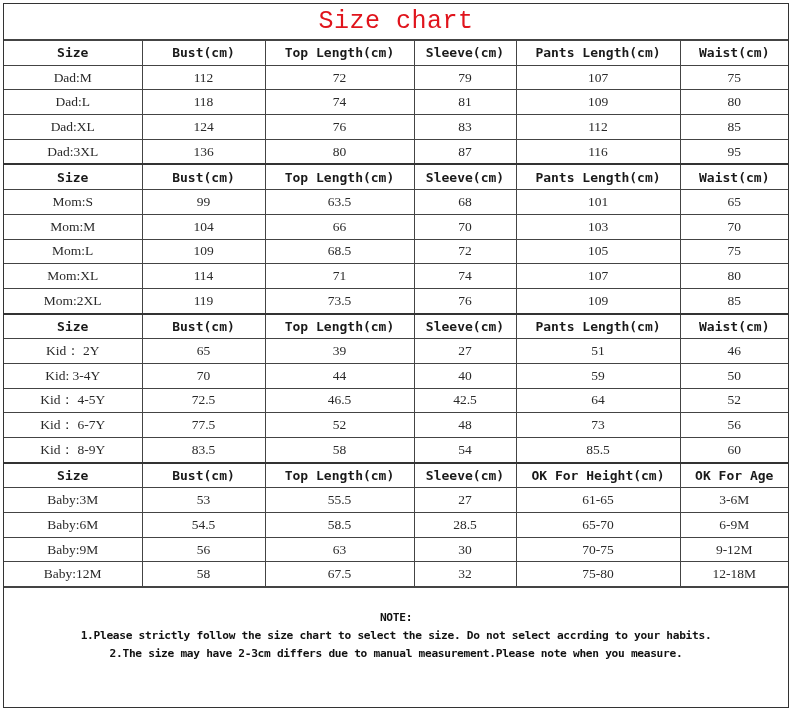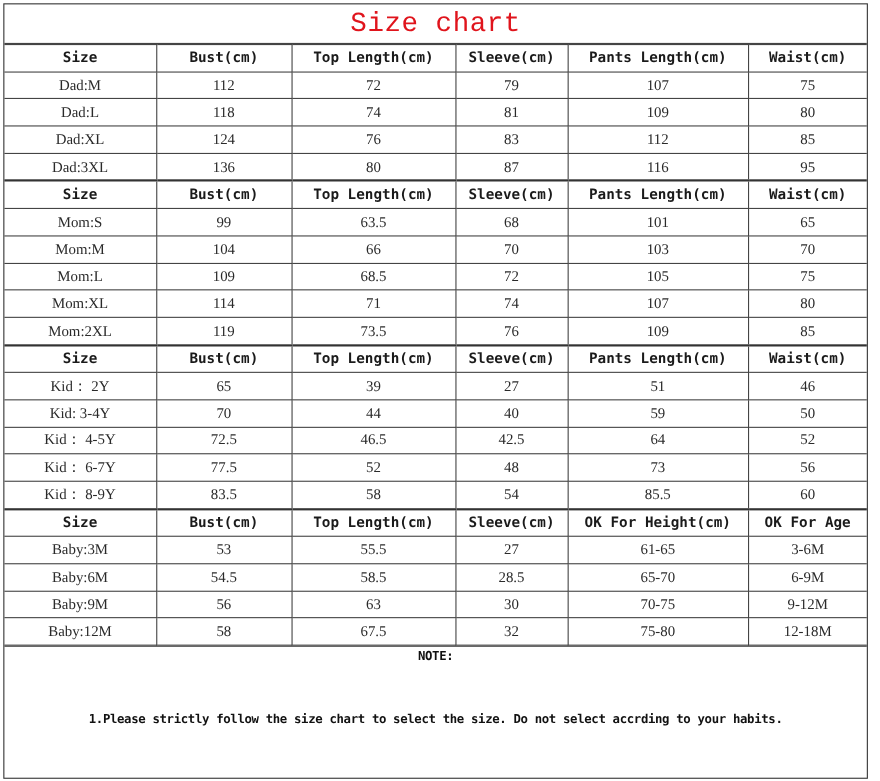--- a/index.html
+++ b/index.html
@@ -15,21 +15,21 @@
     col.c3 { width: 102px; } col.c4 { width: 164px; } col.c5 { width: auto; }
     td { border: 1px solid #444; height: 23.7px; padding: 0; text-align: center;
       font-size: 13.5px; font-family: "Liberation Serif", "DejaVu Serif", serif;
       color: #2a2a2a; white-space: nowrap; overflow: hidden; }
     tr td:first-child { border-left: none; }
     tr td:last-child { border-right: none; }
     tr.hdr td { font-family: "DejaVu Sans Mono", "Liberation Mono", monospace;
       font-weight: bold; font-size: 13px; color: #1a1a1a; letter-spacing: 0px; }
     tr.hdr.section-top td { border-top: 2px solid #333; }
     .note { border-top: 1.5px solid #444; height: 74px; display: flex; flex-direction: column;
-      align-items: center; justify-content: space-between; gap: 1px; }
+      align-items: center; justify-content: flex-end; gap: 1px; }
     .note div { font-family: "DejaVu Sans Mono", "Liberation Mono", monospace; font-weight: bold;
       font-size: 11.2px; color: #111; white-space: nowrap; letter-spacing: -0.3px; line-height: 17px; }
   </style>
 </head>
 <body>
 
 <div class="sheet">
   <div class="title">Size chart</div>
 
   <table>
@@ -217,14 +217,15 @@
           <td>32</td>
           <td>75-80</td>
           <td>12-18M</td>
         </tr>
       </tbody>
   </table>
 
   <div class="note">
     <div>NOTE:</div>
     <div>1.Please strictly follow the size chart to select the size. Do not select accrding to your habits.</div>
+    <div>2.The size may have 2-3cm differs  due to manual measurement.Please note when you measure.</div>
   </div>
 </div>
 
 </body></html>

